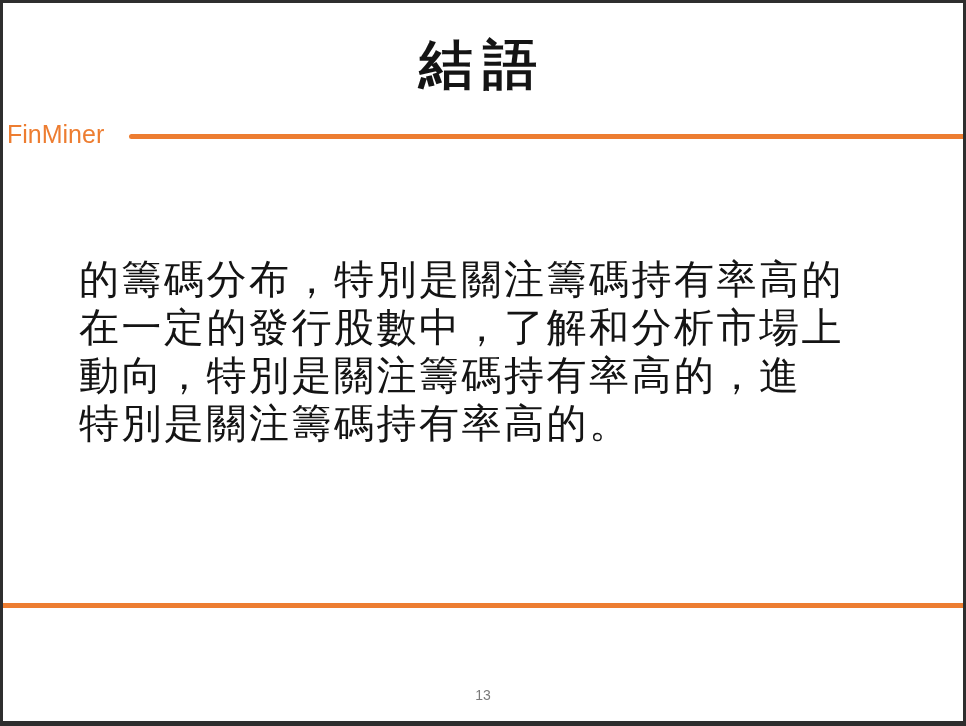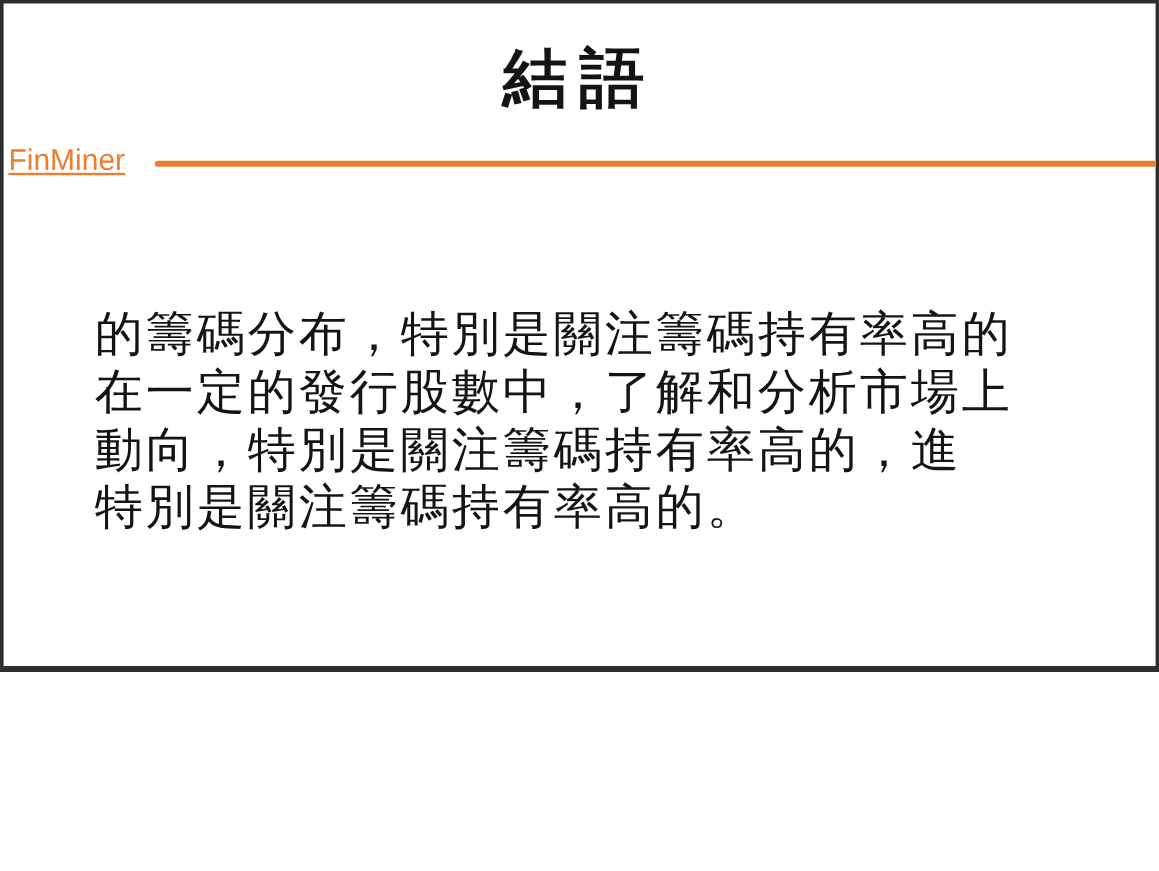--- a/index.html
+++ b/index.html
@@ -3,21 +3,21 @@
 <meta charset="utf-8">
 <style>
   html, body {
     margin: 0;
     padding: 0;
     background: #ffffff;
   }
   .slide {
     position: relative;
     width: 966px;
-    height: 560px;
+    height: 726px;
     box-sizing: border-box;
     background: #ffffff;
     border: 3px solid #2e2e2e;
     border-bottom-width: 5px;
     overflow: hidden;
     font-family: "Liberation Sans", "DejaVu Sans", sans-serif;
   }
   .title {
     position: absolute;
     top: 32px;
@@ -33,21 +33,20 @@
   }
   .brand {
     position: absolute;
     top: 118px;
     left: 4px;
     font-family: "Liberation Sans", "DejaVu Sans", sans-serif;
     font-size: 25px;
     font-weight: 400;
     color: #ED7D31;
     line-height: 1.1;
-    text-decoration: underline;
   }
   .header-rule {
     position: absolute;
     top: 131px;
     left: 126px;
     right: 0;
     height: 5px;
     background: #ED7D31;
     border-radius: 3px 0 0 3px;
   }
@@ -93,13 +92,14 @@
 
   <div class="body-text">
     <div>的籌碼分布，特別是關注籌碼持有率高的</div>
     <div>在一定的發行股數中，了解和分析市場上</div>
     <div>動向，特別是關注籌碼持有率高的，進</div>
     <div>特別是關注籌碼持有率高的。</div>
   </div>
 
   <div class="footer-rule"></div>
 
+  <div class="page-number">13</div>
 </div>
 
 </body></html>

